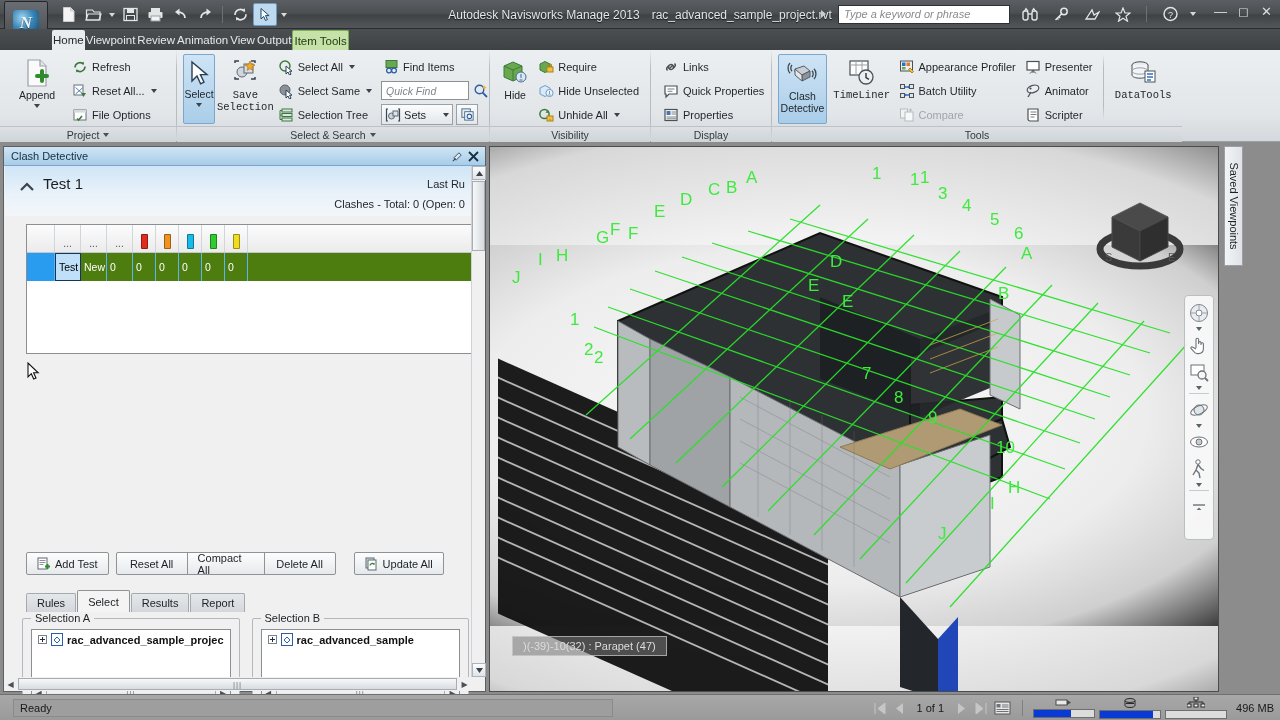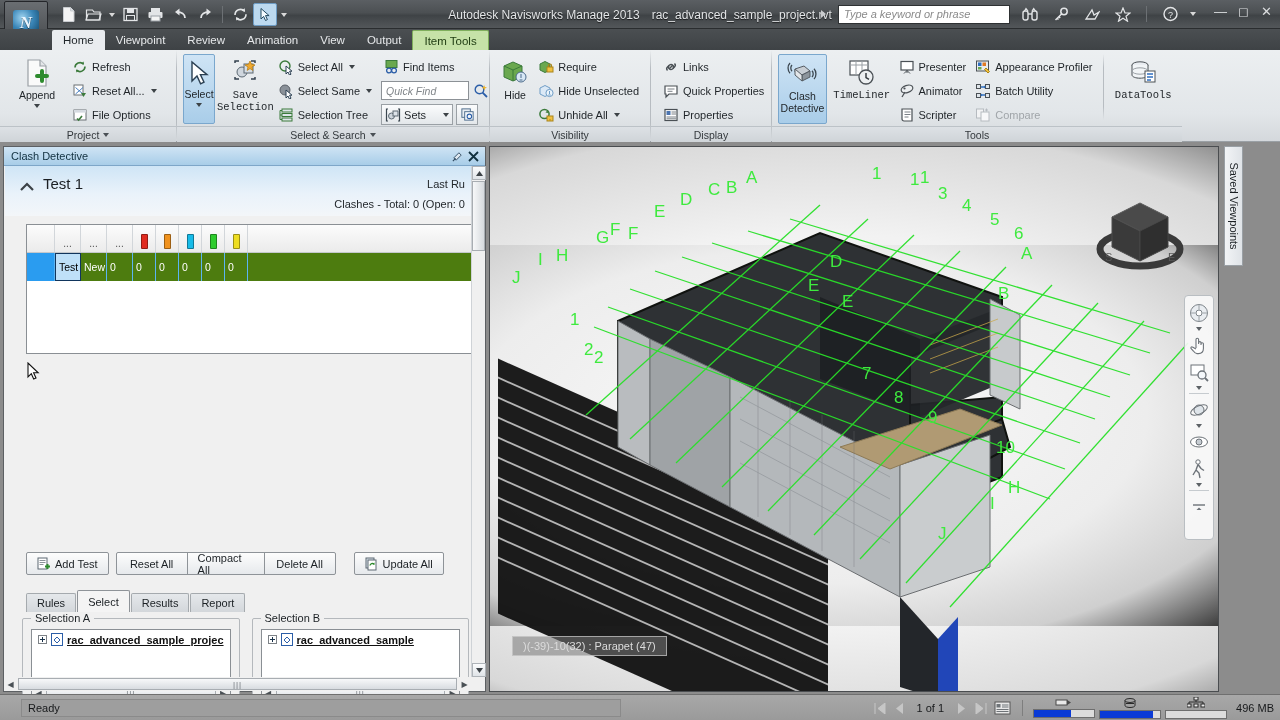--- a/index.html
+++ b/index.html
@@ -60,21 +60,21 @@
   .ic-sep{width:1px;height:16px;background:#6c7074;margin:0 3px;}
   .winctl{position:absolute; right:6px; top:4px; display:flex; align-items:center; gap:8px; color:#dcdee0;}
   .winctl div{ font-size:13px; width:15px; text-align:center; cursor:default;}
 
   
   .tabbar{
     position:absolute; left:0; top:29px; width:1280px; height:21px;
     background:linear-gradient(to bottom,#4b4f52,#3e4245);
     display:flex; align-items:flex-end; padding-left:52px;
   }
-  .tab{ height:20px; padding:0 11px; display:flex; align-items:center; color:#e6e8ea; font-size:11.5px;}
+  .tab{ height:20px; padding:0 1px; display:flex; align-items:center; color:#e6e8ea; font-size:11.5px;}
   .tab.active{ background:#e9ecef; color:#22282c; border-radius:2px 2px 0 0;}
   .tab.ctx{ background:#c6e2a8; color:#1d3a10; border:1px solid #7fae5c; border-bottom:none; border-radius:2px 2px 0 0;}
 
   
   .ribbon{
     position:absolute; left:0; top:50px; width:1280px; height:92px;
     background:linear-gradient(to bottom,#eceff1 0%,#e2e6e9 70%,#d4d8dc 100%);
     border-bottom:1px solid #9aa0a5;
     display:flex;
   }
@@ -166,21 +166,21 @@
   .t2{ height:19px; padding:0 10px; display:flex;align-items:center; font-size:11px; color:#1b2024;
        background:linear-gradient(to bottom,#e5e8eb,#d3d7db); border:1px solid #a5aaae; border-bottom:none; margin-right:1px; border-radius:2px 2px 0 0;}
   .t2.active{ height:22px; background:#f4f4f4; border-color:#8e9398; }
 
   .selpanels{ position:absolute; left:18px; top:452px; right:16px; height:148px; display:flex; gap:12px;}
   .fs{ position:relative; border:1px solid #b4b8bc; border-radius:2px; padding:10px 8px 8px 8px; background:#f0f0f0;}
   .fs > .leg{ position:absolute; left:8px; top:-7px; background:#f0f0f0; padding:0 4px; font-size:11px; color:#1b2024;}
   .selA{ width:254px; }
   .selB{ width:254px; }
   .treebox{ background:#fff; border:1px solid #8a8f94; height:72px; position:relative; }
-  .treeitem{ display:flex; align-items:center; gap:4px; padding:3px 0 0 6px; font-size:11px; font-weight:bold; color:#111; white-space:nowrap;text-decoration:underline;}
+  .treeitem{ display:flex; align-items:center; gap:4px; padding:3px 0 0 6px; font-size:11px; font-weight:bold; color:#111; white-space:nowrap;}
   .expander{ width:9px;height:9px;border:1px solid #7d8287;background:#fff; position:relative; flex:0 0 auto;}
   .expander::before{content:"";position:absolute;left:1px;top:3px;width:5px;height:1px;background:#19324b;}
   .expander::after{content:"";position:absolute;left:3px;top:1px;width:1px;height:5px;background:#19324b;}
   .hscroll{ position:absolute; left:0; right:0; bottom:0; height:14px; background:#f0f0f0; border-top:1px solid #c9cdd1; display:flex; align-items:center;}
   .hs-ar{ width:13px;height:13px; display:flex;align-items:center;justify-content:center; color:#4a5055; font-size:8px;}
   .hs-thumb{ flex:1; margin:0 1px; height:12px; background:linear-gradient(to bottom,#f7f8f9,#d8dce0); border:1px solid #a8adb2; display:flex;align-items:center;justify-content:center; color:#6d7378; font-size:8px; letter-spacing:1px;}
   .subtabs{ display:flex; margin-top:4px; }
   .st{ height:17px; padding:0 7px; display:flex;align-items:center; font-size:11px;
         background:linear-gradient(to bottom,#e5e8eb,#cfd3d7); border:1px solid #a5aaae; margin-right:1px;}
   .st.active{ background:#f0f0f0; border-bottom-color:#f0f0f0;}
@@ -233,21 +233,21 @@
   }
   .svtab span{ transform:rotate(90deg); white-space:nowrap; font-size:11px; color:#1b2024;}
   .rightstrip{ position:absolute; left:1220px; top:0; width:60px; height:552px; background:#8c8c8c;}
 
   
   .status{
     position:absolute; left:0; top:694px; width:1280px; height:26px;
     background:linear-gradient(to bottom,#a8a8a8,#9a9a9a); border-top:1px solid #6f6f6f;
     display:flex; align-items:center;
   }
-  .st-left{ margin-left:21px; width:600px; height:18px; background:#9e9e9e; border:1px solid #8a8a8a;
+  .st-left{ margin-left:13px; width:600px; height:18px; background:#9e9e9e; border:1px solid #8a8a8a;
      display:flex; align-items:center; padding-left:6px; font-size:11px; color:#17191b;}
   .st-right{ position:absolute; right:6px; top:3px; height:20px; display:flex; align-items:center; gap:4px;}
   .navarrow{ width:15px;height:18px; display:flex;align-items:center;justify-content:center; color:#cfcfcf;}
   .pagecount{ font-size:11px; color:#17191b; padding:0 6px;}
   .stsep{ width:1px;height:16px;background:#7e7e7e;margin:0 6px;}
   .meter{ width:62px;height:9px; background:#dcdcdc; border:1px solid #6e6e6e; }
   .meter > i{ display:block; height:100%; background:#0a3ad6;}
   .memtxt{ font-size:11px; color:#17191b; margin-left:5px;}
   .perfcol{ display:flex; flex-direction:column; align-items:center; gap:2px;}
 </style>
@@ -662,50 +662,20 @@
                 <circle cx="20" cy="20" r="7" fill="#eceff1" stroke="#4a5055" stroke-width="1.3"></circle>
                 <path d="M20 16v4.5l3 1.8" stroke="#2f353a" stroke-width="1.4" fill="none"></path>
               </svg>
           </span>
           <span class="lbl">TimeLiner</span>
         </div>
         <div class="smallcol">
           <div class="smallbtn">
             <span class="ico ico16">
               <svg width="16" height="16" viewBox="0 0 16 16">
-                  <rect x="2" y="2.5" width="12" height="8.5" fill="#fff" stroke="#4a5055" stroke-width="1.2"></rect>
-                  <path d="M8 11v3M5 14.5l3-3 3 3" stroke="#4a5055" fill="none"></path>
-                </svg>
-            </span>
-            <span>Presenter</span>
-          </div>
-          <div class="smallbtn">
-            <span class="ico ico16">
-              <svg width="16" height="16" viewBox="0 0 16 16">
-                  <ellipse cx="8" cy="6" rx="6" ry="3.6" fill="#eceff1" stroke="#4a5055" stroke-width="1.2" transform="rotate(-18 8 6)"></ellipse>
-                  <circle cx="5.5" cy="5.5" r="1.1" fill="#4a5055"></circle>
-                  <path d="M6 9 3 14" stroke="#4a5055" stroke-width="1.3"></path>
-                </svg>
-            </span>
-            <span>Animator</span>
-          </div>
-          <div class="smallbtn">
-            <span class="ico ico16">
-              <svg width="16" height="16" viewBox="0 0 16 16">
-                  <path d="M3 2h10v12H5a2 2 0 0 1-2-2z" fill="#fff" stroke="#4a5055" stroke-width="1.2"></path>
-                  <path d="M5.5 5h6M5.5 7.5h6M5.5 10h4" stroke="#7a8086"></path>
-                </svg>
-            </span>
-            <span>Scripter</span>
-          </div>
-        </div>
-        <div class="smallcol">
-          <div class="smallbtn">
-            <span class="ico ico16">
-              <svg width="16" height="16" viewBox="0 0 16 16">
                   <rect x="1.5" y="2" width="12" height="10" fill="#e9edf1" stroke="#4a5055"></rect>
                   <rect x="3" y="3.5" width="3.5" height="3.5" fill="#2f6fc0"></rect>
                   <rect x="7.5" y="3.5" width="3.5" height="3.5" fill="#e07b26"></rect>
                   <rect x="3" y="8" width="3.5" height="2.5" fill="#6aa84f"></rect>
                   <path d="M11 9l3.5 3.5-1.5 1.5L9.5 10.5z" fill="#f0c040" stroke="#a9841a"></path>
                 </svg>
             </span>
             <span>Appearance Profiler</span>
           </div>
           <div class="smallbtn">
@@ -723,20 +693,50 @@
           </div>
           <div class="smallbtn dis">
             <span class="ico ico16">
               <svg width="16" height="16" viewBox="0 0 16 16">
                   <rect x="1.5" y="2" width="7" height="9" fill="#f2f3f4" stroke="#b6bbc0"></rect>
                   <rect x="6" y="5" width="8" height="9" fill="#f7f8f9" stroke="#b6bbc0"></rect>
                   <path d="M10 3h3M11.5 1.5v3" stroke="#b6bbc0"></path>
                 </svg>
             </span>
             <span>Compare</span>
+          </div>
+        </div>
+        <div class="smallcol">
+          <div class="smallbtn">
+            <span class="ico ico16">
+              <svg width="16" height="16" viewBox="0 0 16 16">
+                  <rect x="2" y="2.5" width="12" height="8.5" fill="#fff" stroke="#4a5055" stroke-width="1.2"></rect>
+                  <path d="M8 11v3M5 14.5l3-3 3 3" stroke="#4a5055" fill="none"></path>
+                </svg>
+            </span>
+            <span>Presenter</span>
+          </div>
+          <div class="smallbtn">
+            <span class="ico ico16">
+              <svg width="16" height="16" viewBox="0 0 16 16">
+                  <ellipse cx="8" cy="6" rx="6" ry="3.6" fill="#eceff1" stroke="#4a5055" stroke-width="1.2" transform="rotate(-18 8 6)"></ellipse>
+                  <circle cx="5.5" cy="5.5" r="1.1" fill="#4a5055"></circle>
+                  <path d="M6 9 3 14" stroke="#4a5055" stroke-width="1.3"></path>
+                </svg>
+            </span>
+            <span>Animator</span>
+          </div>
+          <div class="smallbtn">
+            <span class="ico ico16">
+              <svg width="16" height="16" viewBox="0 0 16 16">
+                  <path d="M3 2h10v12H5a2 2 0 0 1-2-2z" fill="#fff" stroke="#4a5055" stroke-width="1.2"></path>
+                  <path d="M5.5 5h6M5.5 7.5h6M5.5 10h4" stroke="#7a8086"></path>
+                </svg>
+            </span>
+            <span>Scripter</span>
           </div>
         </div>
         <div class="pdiv" style="height:66px;margin:0 4px"></div>
         <div class="bigbtn w70">
           <span class="ico ico32">
             <svg width="32" height="32" viewBox="0 0 32 32">
                 <ellipse cx="13" cy="8" rx="8" ry="3.2" fill="#e9edf1" stroke="#4a5055"></ellipse>
                 <path d="M5 8v10c0 1.8 3.6 3.2 8 3.2s8-1.4 8-3.2V8" fill="#f2f5f7" stroke="#4a5055"></path>
                 <ellipse cx="13" cy="14" rx="8" ry="3.2" fill="none" stroke="#9aa0a5"></ellipse>
                 <rect x="18" y="14" width="10" height="11" fill="#fff" stroke="#4a5055"></rect>

